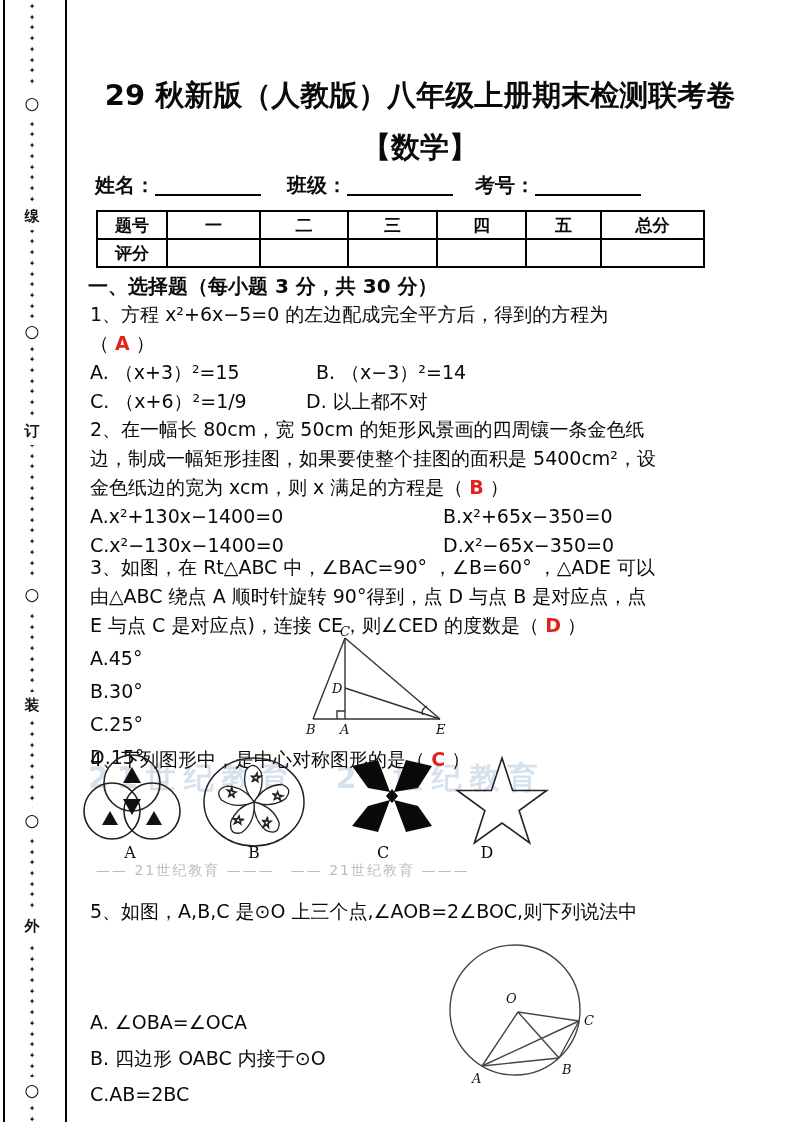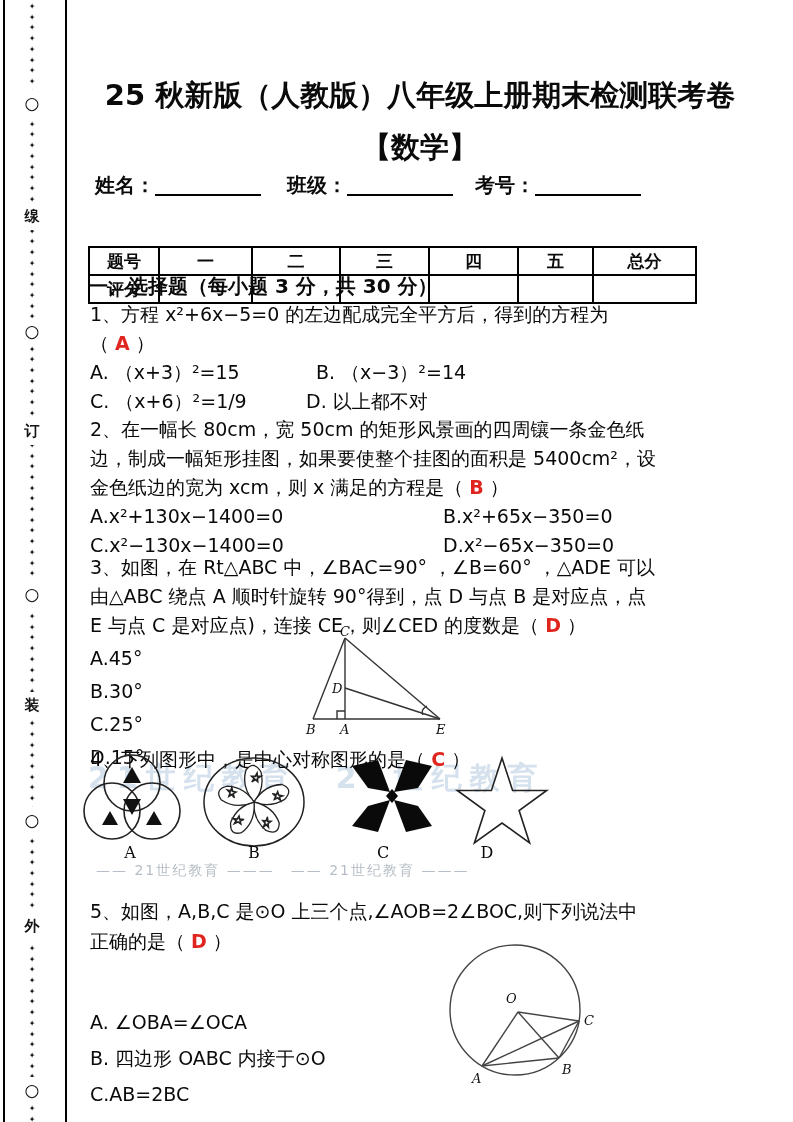--- a/index.html
+++ b/index.html
@@ -24,21 +24,21 @@
 
   .z1{z-index:1;}
   .title{position:absolute;left:80px;width:680px;text-align:center;font-weight:bold;font-size:29px;}
   #title1{top:76px;}
   #title2{top:128px;}
 
   #name-row{position:absolute;left:95px;top:172px;font-size:20px;font-weight:bold;}
   .blank{display:inline-block;width:106px;border-bottom:2.5px solid #000;height:20px;vertical-align:-4px;}
   .gap1{margin-right:26px;} .gap2{margin-right:22px;}
 
-  #score-table{position:absolute;left:88px;top:210px;border-collapse:collapse;z-index:1;margin-top:36px;}
+  #score-table{position:absolute;left:96px;top:210px;border-collapse:collapse;z-index:1;}
   #score-table td{border:2px solid #000;height:26px;text-align:center;font-size:17px;
     font-weight:bold;padding:0;}
 
   #section-heading{position:absolute;left:88px;top:273px;font-size:20px;font-weight:bold;z-index:1;}
 
   .qblock{position:absolute;left:90px;font-size:19px;line-height:29px;z-index:1;}
   .optline{position:relative;}
   .opt2{position:absolute;}
   .ans{color:#e0251f;font-weight:bold;}
 
@@ -169,21 +169,21 @@
   <span class="margin-circle" style="top:90px">○</span>
   <span class="margin-char" style="top:203px">缐</span>
   <span class="margin-circle" style="top:318px">○</span>
   <span class="margin-char" style="top:418px">订</span>
   <span class="margin-circle" style="top:581px">○</span>
   <span class="margin-char" style="top:692px">装</span>
   <span class="margin-circle" style="top:807px">○</span>
   <span class="margin-char" style="top:913px">外</span>
   <span class="margin-circle" style="top:1077px">○</span>
 
-  <div class="title z1" id="title1">25 秋新版（人教版）八年级上册期末检测联考卷</div>
+  <div class="title z1" id="title1">29 秋新版（人教版）八年级上册期末检测联考卷</div>
   <div class="title z1" id="title2">【数学】</div>
 
   <div id="name-row" class="z1">
     <span>姓名：</span><span class="blank gap1"></span><span>班级：</span><span class="blank gap2"></span><span>考号：</span><span class="blank"></span>
   </div>
 
   <table id="score-table">
     <colgroup>
         <col style="width:70px">
         <col style="width:93px">
@@ -339,21 +339,20 @@
       <path d="M50,3 L60.6,35.4 L94.7,35.5 L67.1,55.6 L77.6,88 L50,68 L22.4,88 L32.9,55.6 L5.3,35.5 L39.4,35.4 Z" fill="none" stroke="#222" stroke-width="1.6"></path>
     </svg>
   </div>
   <span class="fig-label" style="left:118px;top:843px">A</span>
   <span class="fig-label" style="left:242px;top:843px">B</span>
   <span class="fig-label" style="left:371px;top:843px">C</span>
   <span class="fig-label" style="left:475px;top:843px">D</span>
 
   <div class="qblock" style="top:896px;line-height:30px">
     <div>5、如图，A,B,C 是⊙O 上三个点,∠AOB=2∠BOC,则下列说法中</div>
-    <div><span>正确的是（ </span><span class="ans">D</span><span> ）</span></div>
   </div>
   <div class="qblock" id="q5-opts">
     <div>A. ∠OBA=∠OCA</div>
     <div>B. 四边形 OABC 内接于⊙O</div>
     <div>C.AB=2BC</div>
   </div>
 
   <div class="fig" style="left:438px;top:933px">
     <svg width="222" height="178" viewBox="0 0 222 178">
       <g stroke="#444" stroke-width="1.4" fill="none">

